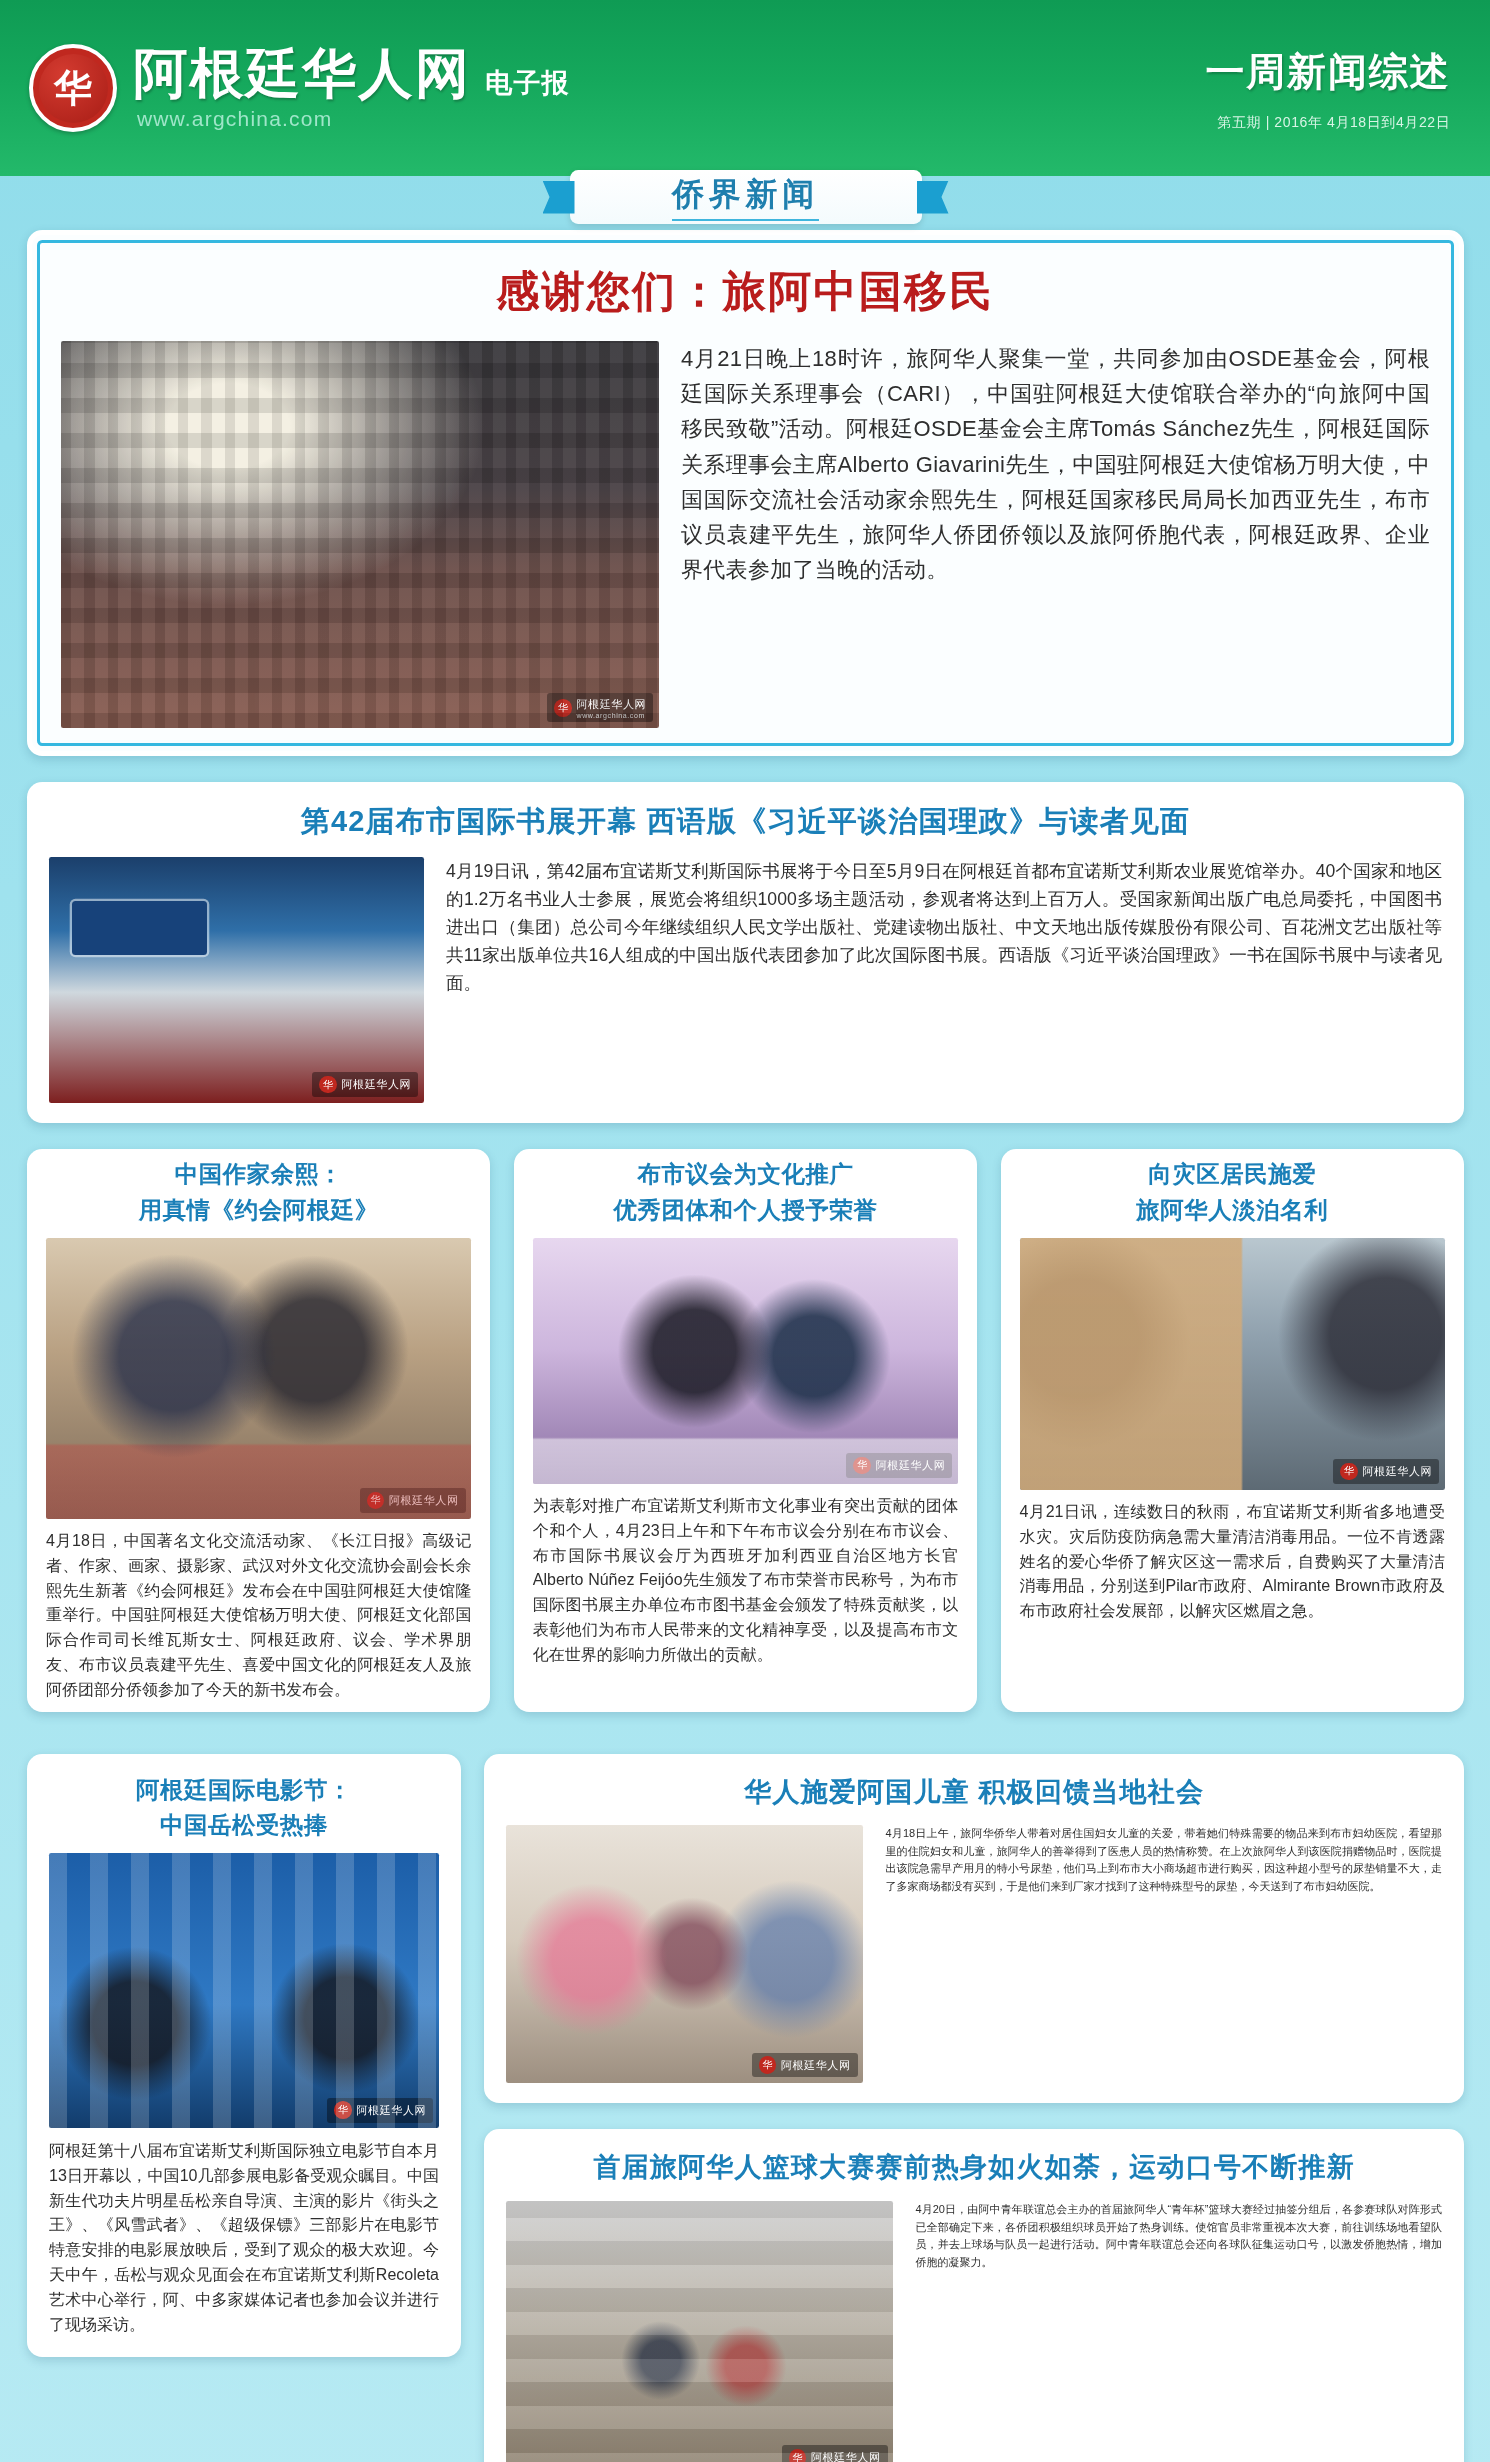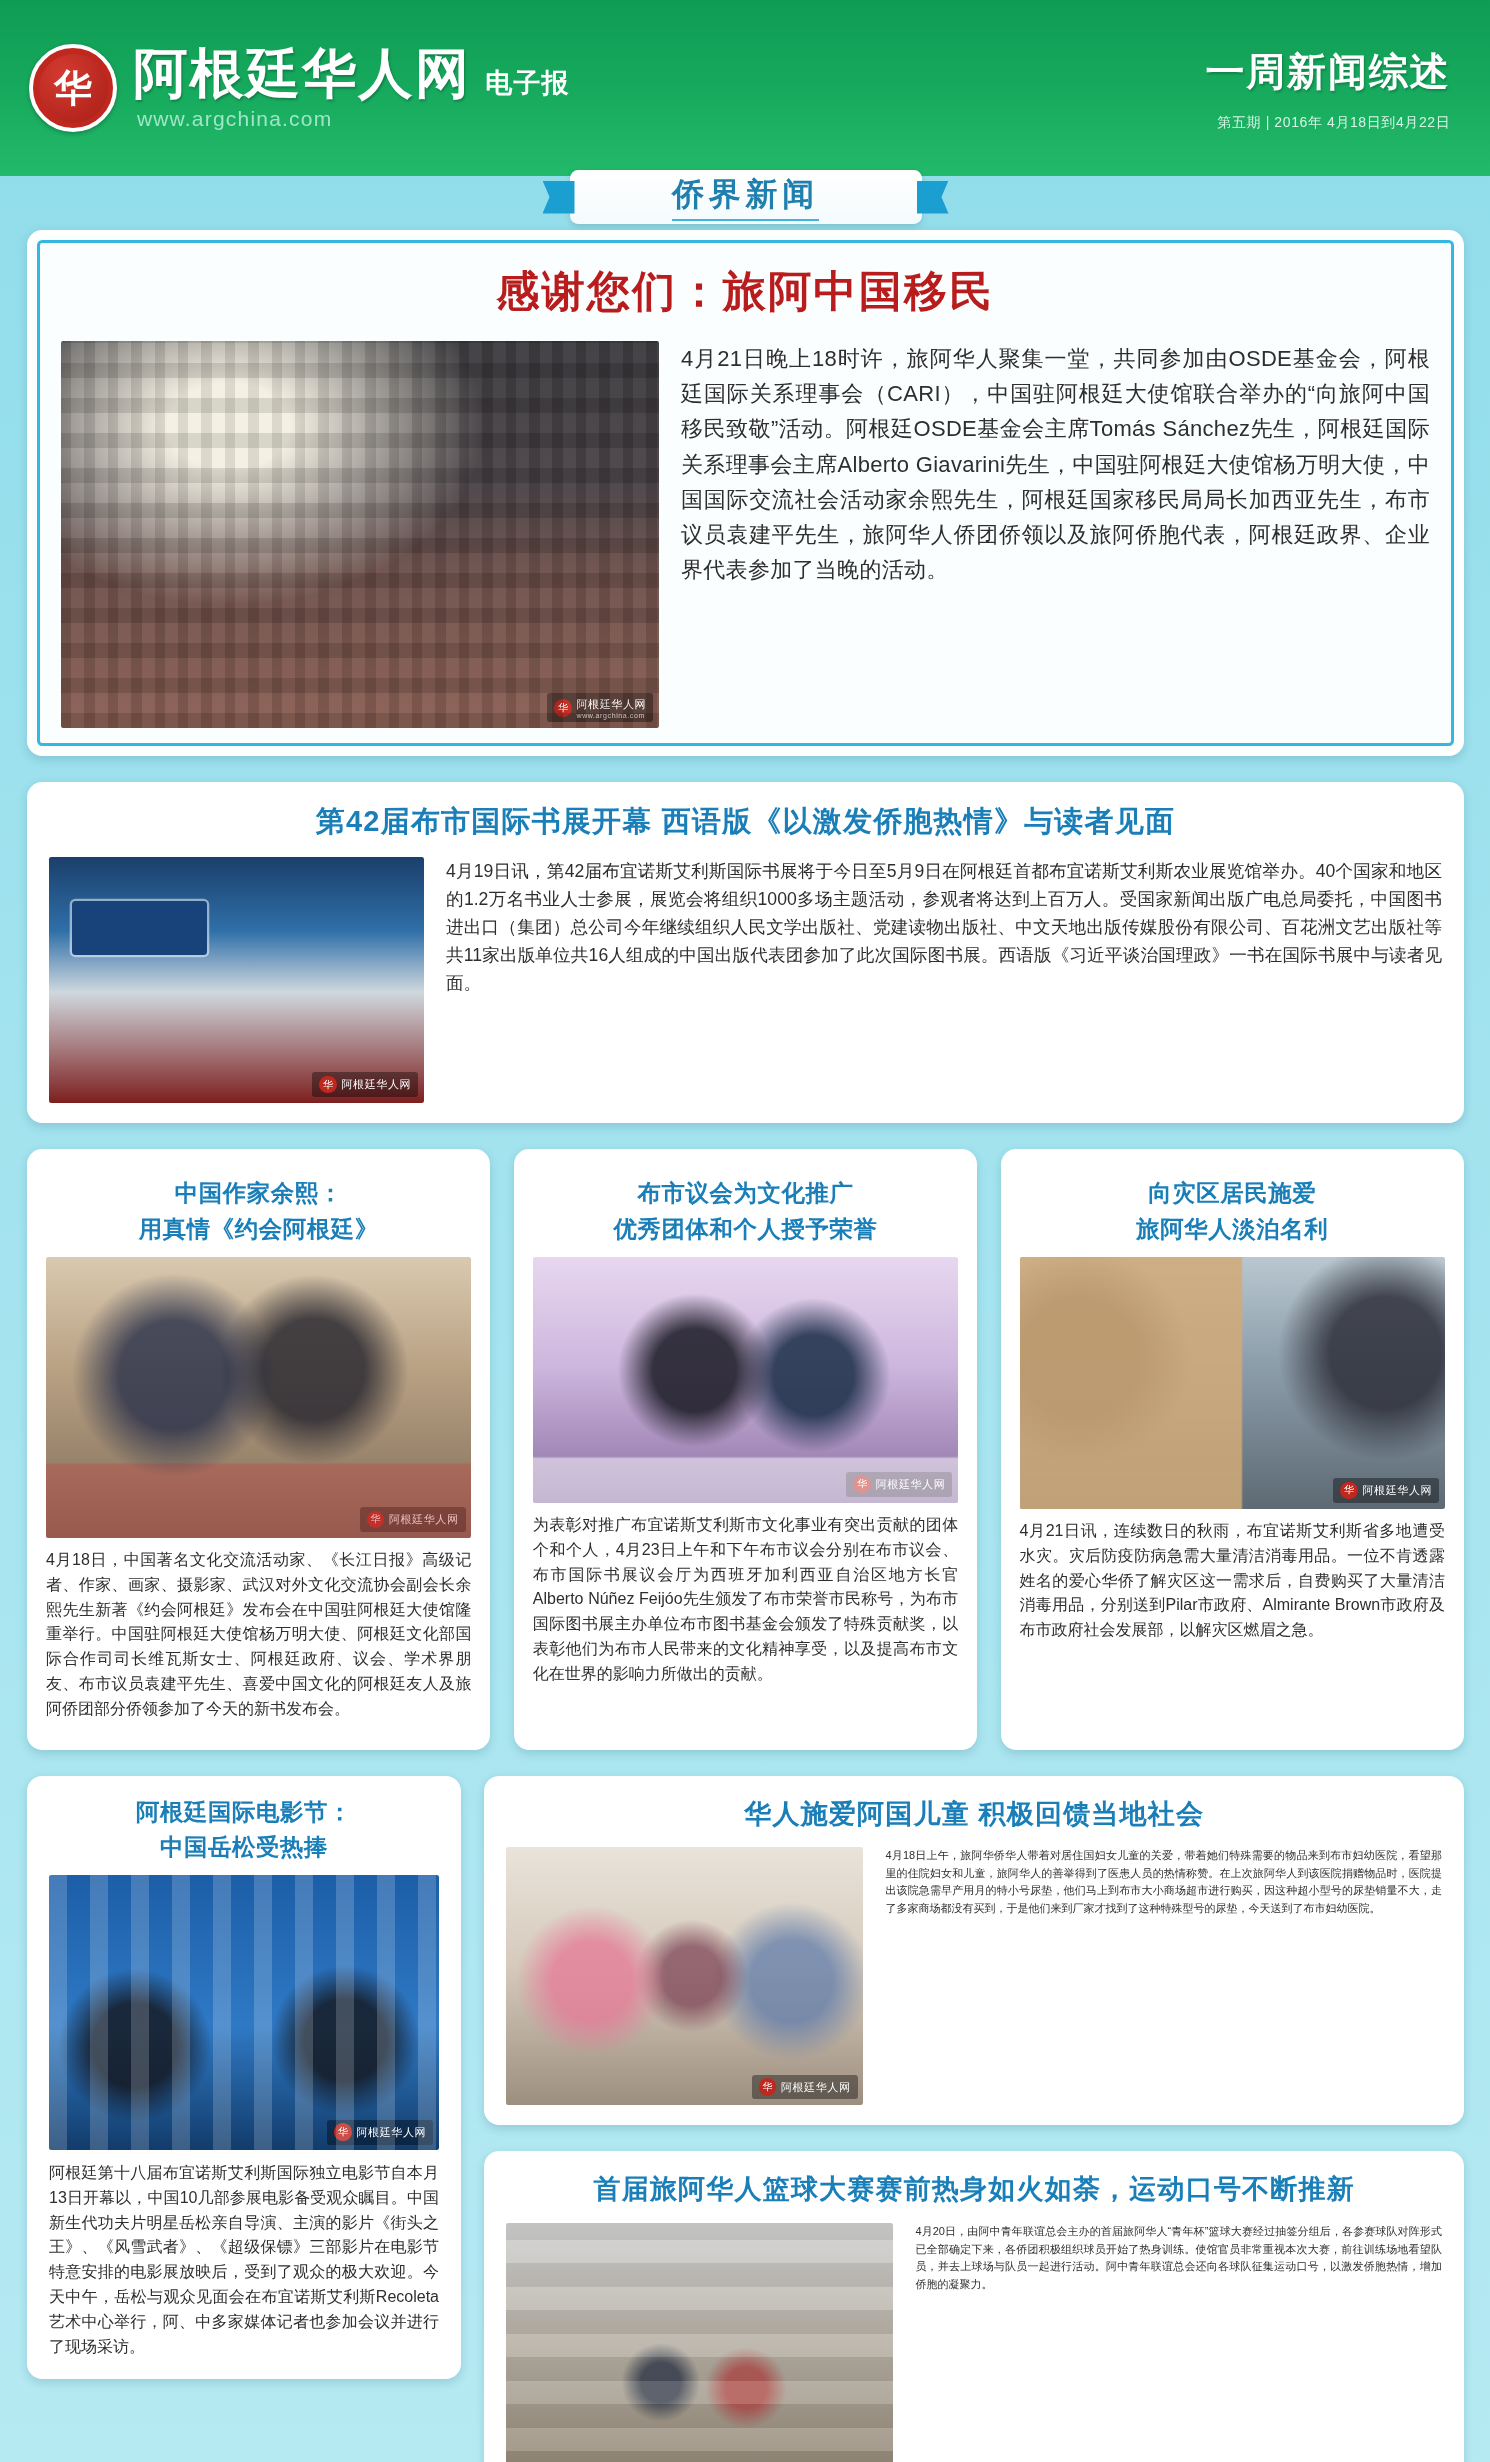--- a/index.html
+++ b/index.html
@@ -190,21 +190,21 @@
     letter-spacing:0.6px; text-align:center; line-height:1.38;
   }
   p.body {
     margin:0; color:#2e2e2e; font-size:17.6px; line-height:1.6; text-align:justify;
   }
   p.body.small { font-size:16px; line-height:1.55; }
   p.body.mid { font-size:11px; line-height:1.6; }
 
   .row2 { display:flex; gap:22px; align-items:flex-start; }
   .cols3 { display:flex; gap:23.4px; align-items:stretch; margin-bottom:26px; }
-  .cols3 > .card { flex:1; margin-bottom:0; padding:28px 19px; }
+  .cols3 > .card { flex:1; margin-bottom:16px; padding:9px 19px; }
   .cols2 { display:flex; gap:23.4px; align-items:flex-start; margin-bottom:26px; }
 
   .stack { display:flex; flex-direction:column; gap:26px; flex:1; }
   .mb18 { margin-bottom:10.5px; }
 </style>
 </head>
 <body>
 
 <div class="page">
 
@@ -245,21 +245,21 @@
               <span>阿根廷华人网</span>
               <small>www.argchina.com</small>
             </div>
           </div>
         </div>
         <p class="body" style="font-size:22px;">4月21日晚上18时许，旅阿华人聚集一堂，共同参加由OSDE基金会，阿根廷国际关系理事会（CARI），中国驻阿根廷大使馆联合举办的“向旅阿中国移民致敬”活动。阿根廷OSDE基金会主席Tomás Sánchez先生，阿根廷国际关系理事会主席Alberto Giavarini先生，中国驻阿根廷大使馆杨万明大使，中国国际交流社会活动家余熙先生，阿根廷国家移民局局长加西亚先生，布市议员袁建平先生，旅阿华人侨团侨领以及旅阿侨胞代表，阿根廷政界、企业界代表参加了当晚的活动。</p>
       </div>
     </div>
 
     <div class="card">
-      <h2 class="bluehead">第42届布市国际书展开幕 西语版《以激发侨胞热情》与读者见面</h2>
+      <h2 class="bluehead">第42届布市国际书展开幕 西语版《习近平谈治国理政》与读者见面</h2>
       <div class="row2">
         <div class="photo ph-bookfair" style="flex:0 0 375px;">
           <div class="wm">
             <div class="dot">华</div>
             <div class="t"><span>阿根廷华人网</span></div>
           </div>
         </div>
         <p class="body">4月19日讯，第42届布宜诺斯艾利斯国际书展将于今日至5月9日在阿根廷首都布宜诺斯艾利斯农业展览馆举办。40个国家和地区的1.2万名书业人士参展，展览会将组织1000多场主题活动，参观者将达到上百万人。受国家新闻出版广电总局委托，中国图书进出口（集团）总公司今年继续组织人民文学出版社、党建读物出版社、中文天地出版传媒股份有限公司、百花洲文艺出版社等共11家出版单位共16人组成的中国出版代表团参加了此次国际图书展。西语版《习近平谈治国理政》一书在国际书展中与读者见面。</p>
       </div>
     </div>

